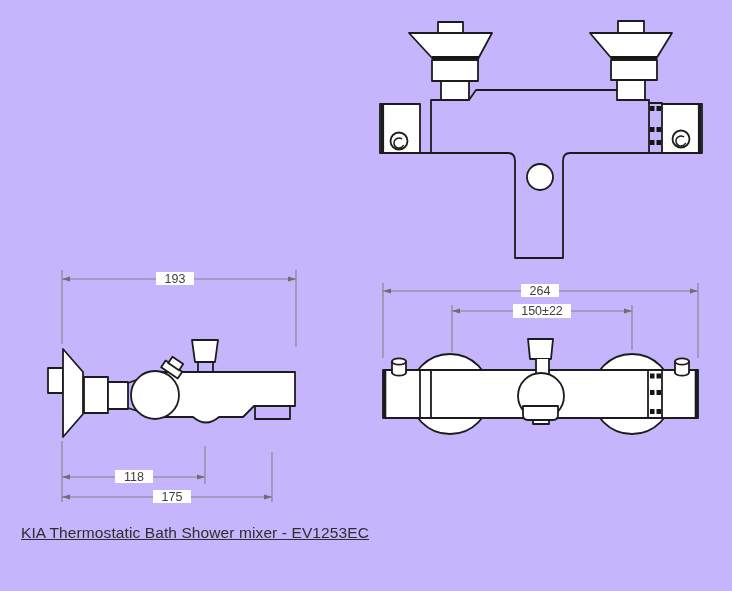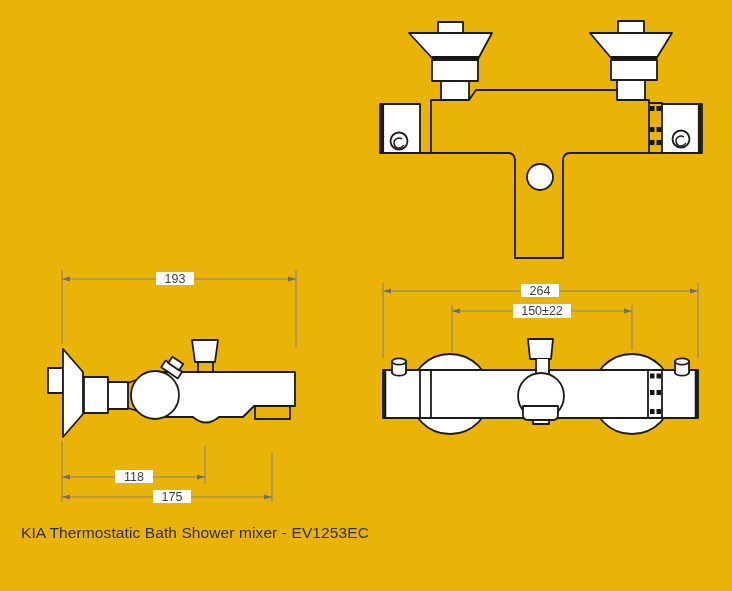--- a/index.html
+++ b/index.html
@@ -1,28 +1,28 @@
 <!DOCTYPE html>
 <html><head>
 <meta charset="utf-8">
 <style>
   html,body{margin:0;padding:0;background:#ffffff;}
-  .stage{position:relative;width:732px;height:591px;background:#eab308;overflow:hidden;
+  .stage{position:relative;width:732px;height:591px;background:#c4b5fd;overflow:hidden;
          font-family:"Liberation Sans",sans-serif;}
   .stage svg{position:absolute;left:0;top:0;}
   .part{fill:#ffffff;stroke:#1c1c1c;stroke-width:1.8;stroke-linejoin:round;stroke-linecap:round;}
   .pline{fill:none;stroke:#1c1c1c;stroke-width:1.8;stroke-linejoin:round;stroke-linecap:round;}
   .thick{stroke-width:3.4;}
   .solid{fill:#161616;stroke:none;}
   .dim{fill:none;stroke:#848484;stroke-width:1.1;}
   .arrow{fill:#6e6e6e;stroke:none;}
   .gap{fill:#ffffff;stroke:none;}
   .dimtxt{fill:#3f3f3f;font-size:12.5px;text-anchor:middle;font-family:"Liberation Sans",sans-serif;}
   .caption{position:absolute;left:21px;top:524px;font-size:15.5px;color:#2e2e2e;
-           letter-spacing:0.1px;font-family:"Liberation Sans",sans-serif;}
+           letter-spacing:0.1px;font-family:"Liberation Sans",sans-serif;text-decoration:underline;}
 </style>
 </head>
 <body>
 
 <div class="stage">
   <svg width="732" height="591" viewBox="0 0 732 591">
 
     <g>
 
       <g>

